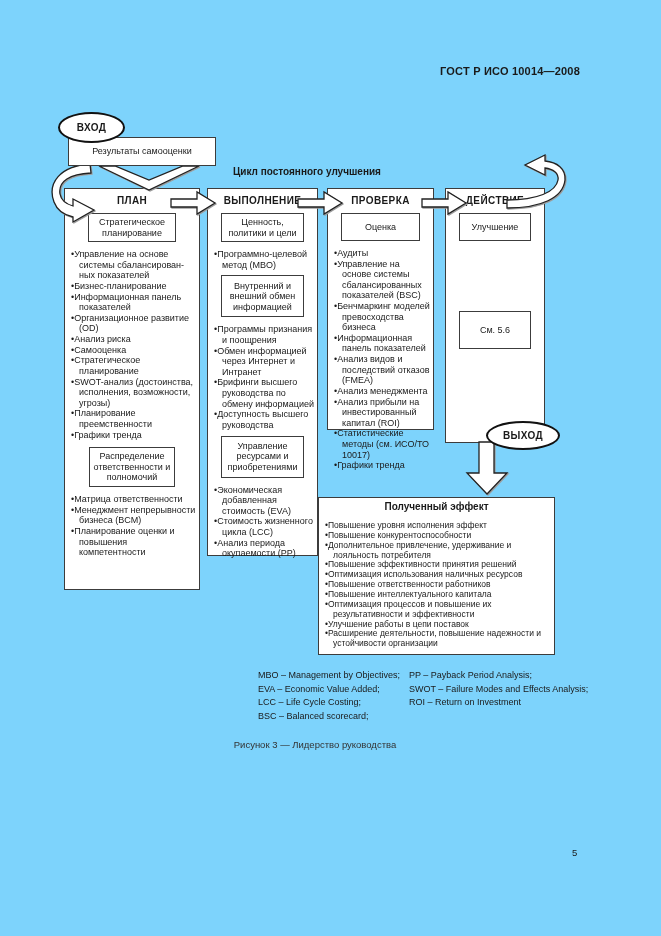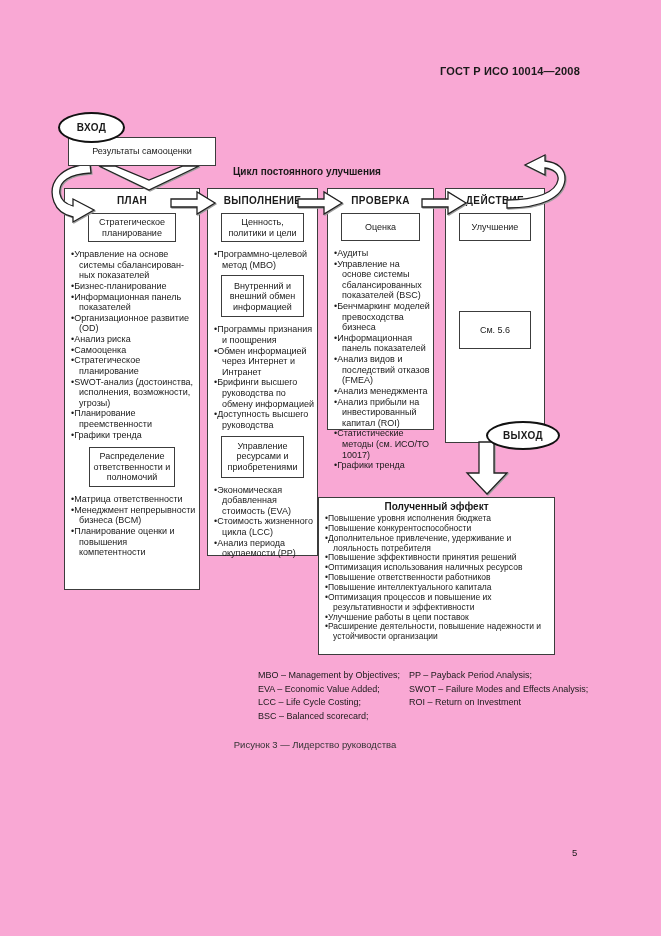--- a/index.html
+++ b/index.html
@@ -1,18 +1,18 @@
 <!DOCTYPE html>
 <html><head>
 <meta charset="utf-8">
 <style>
   * { box-sizing: border-box; margin: 0; padding: 0; }
   html,body { background:#e8e8e8; }
   .page {
-    position: relative; width: 661px; height: 936px; background: #f9a8d4;
+    position: relative; width: 661px; height: 936px; background: #7dd3fc;
     font-family: "Liberation Sans", sans-serif; color: #1a1a1a; overflow: hidden;
     margin: 0 auto;
   }
   .gost-ref {
     position: absolute; top: 65px; left: 408px; width: 172px; text-align: right;
     font-size: 11px; font-weight: bold; letter-spacing: 0.2px;
   }
   .oval {
     position: absolute; border: 2px solid #111; border-radius: 50%;
     background: #fff; display: flex; align-items: center; justify-content: center;
@@ -53,21 +53,21 @@
   ul.bullets {
     list-style: none; margin: 7px 3px 0 6px; padding: 0;
     font-size: 9px; line-height: 1.18; text-align: left;
   }
   ul.bullets li { padding-left: 8px; text-indent: -8px; }
   ul.bullets li::before { content: "\2022 "; }
   .effect-box {
     position: absolute; left: 318px; top: 497px; width: 237px; height: 158px;
     border: 1.4px solid #3c3c3c; background: #fff; z-index: 1; padding: 3px 2px;
   }
-  .effect-title { text-align: center; font-size: 10px; font-weight: bold; margin-bottom: 2px; }
+  .effect-title { text-align: center; font-size: 10px; font-weight: bold; margin-bottom: 9px; }
   .effect-box ul.bullets { margin: 0 2px 0 4px; font-size: 8.5px; line-height: 1.16; }
   svg.shape { position: absolute; overflow: visible; z-index: 3;
     filter: drop-shadow(1.2px 1.6px 0px #9c9c9c); }
   svg.shape path, svg.shape polygon { fill: #fff; stroke: #222; stroke-width: 1.3; stroke-linejoin: miter; }
   .arrow-1 { left: 170px; top: 190px; }
   .arrow-2 { left: 297px; top: 190px; }
   .arrow-3 { left: 421px; top: 190px; }
   .split-chevron { left: 98px; top: 165px; z-index: 4; }
   .swoosh-left  { left: 44px; top: 161px; z-index: 2; }
   .swoosh-right { left: 505px; top: 154px; z-index: 2; }
@@ -190,21 +190,21 @@
   <svg class="shape down-arrow" width="42" height="54" viewBox="0 0 42 54">
     <path d="M13,1 L28,1 L28,32 L41,32 L21,53 L1,32 L13,32 Z"></path>
   </svg>
   <div class="oval oval-output">
     <span>ВЫХОД</span>
   </div>
 
   <div class="effect-box">
     <div class="effect-title">Полученный эффект</div>
     <ul class="bullets">
-        <li>Повышение уровня исполнения бюджета</li>
+        <li>Повышение уровня исполнения эффект</li>
         <li>Повышение конкурентоспособности</li>
         <li>Дополнительное привлечение, удерживание и лояльность потребителя</li>
         <li>Повышение эффективности принятия решений</li>
         <li>Оптимизация использования наличных ресурсов</li>
         <li>Повышение ответственности работников</li>
         <li>Повышение интеллектуального капитала</li>
         <li>Оптимизация процессов и повышение их результативности и эффективности</li>
         <li>Улучшение работы в цепи поставок</li>
         <li>Расширение деятельности, повышение надежности и устойчивости организации</li>
       </ul>

